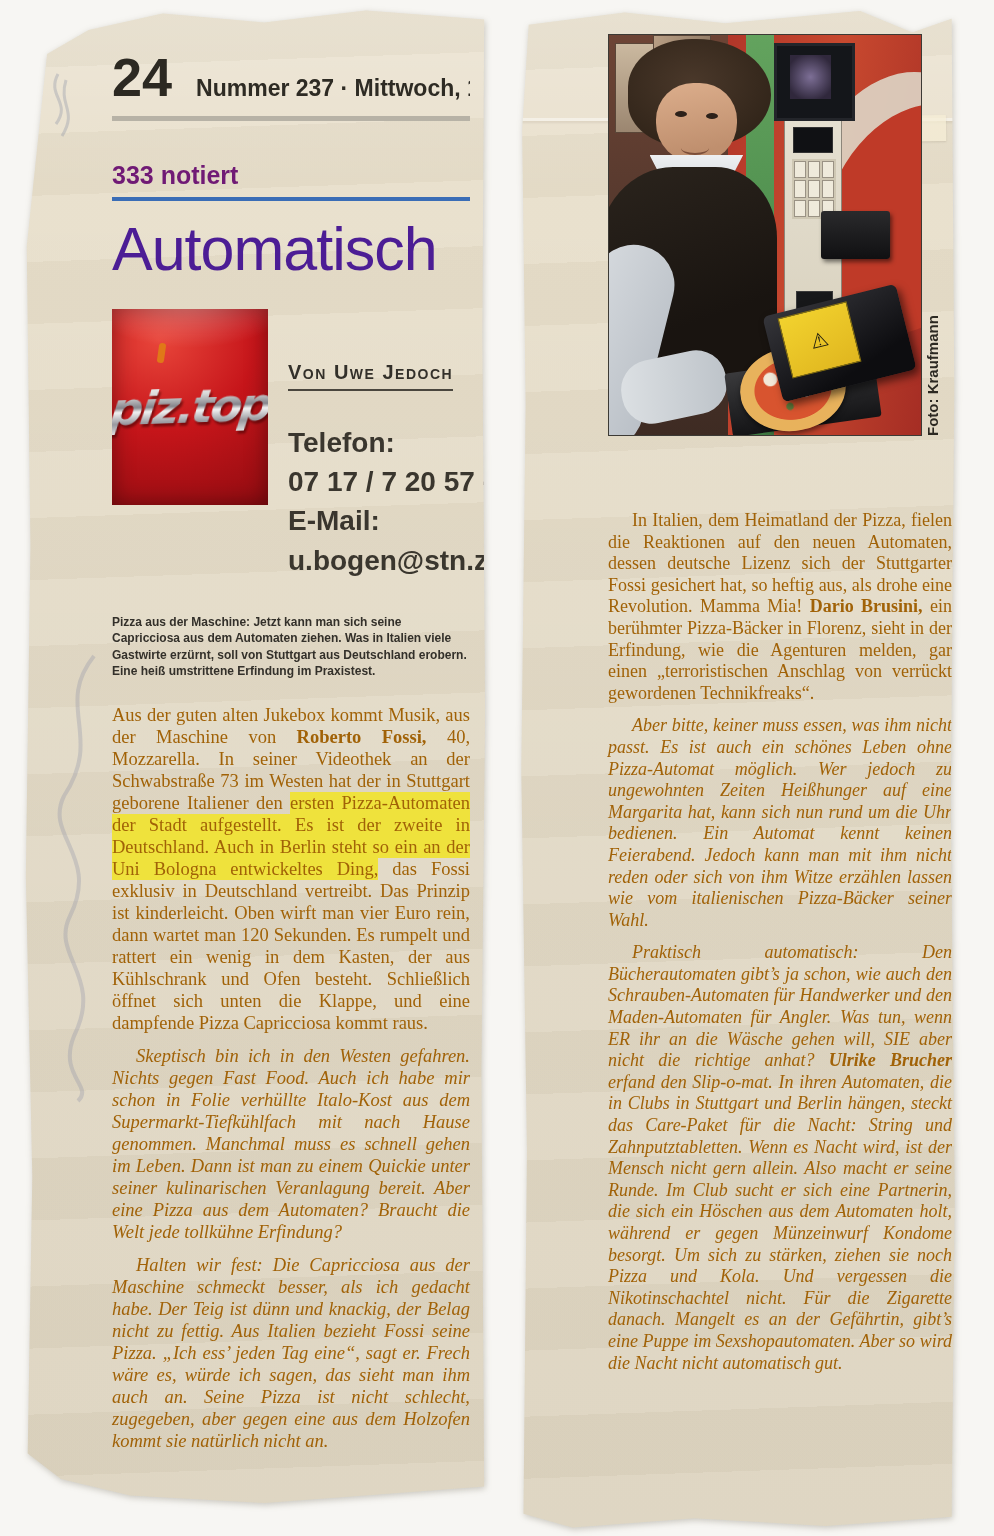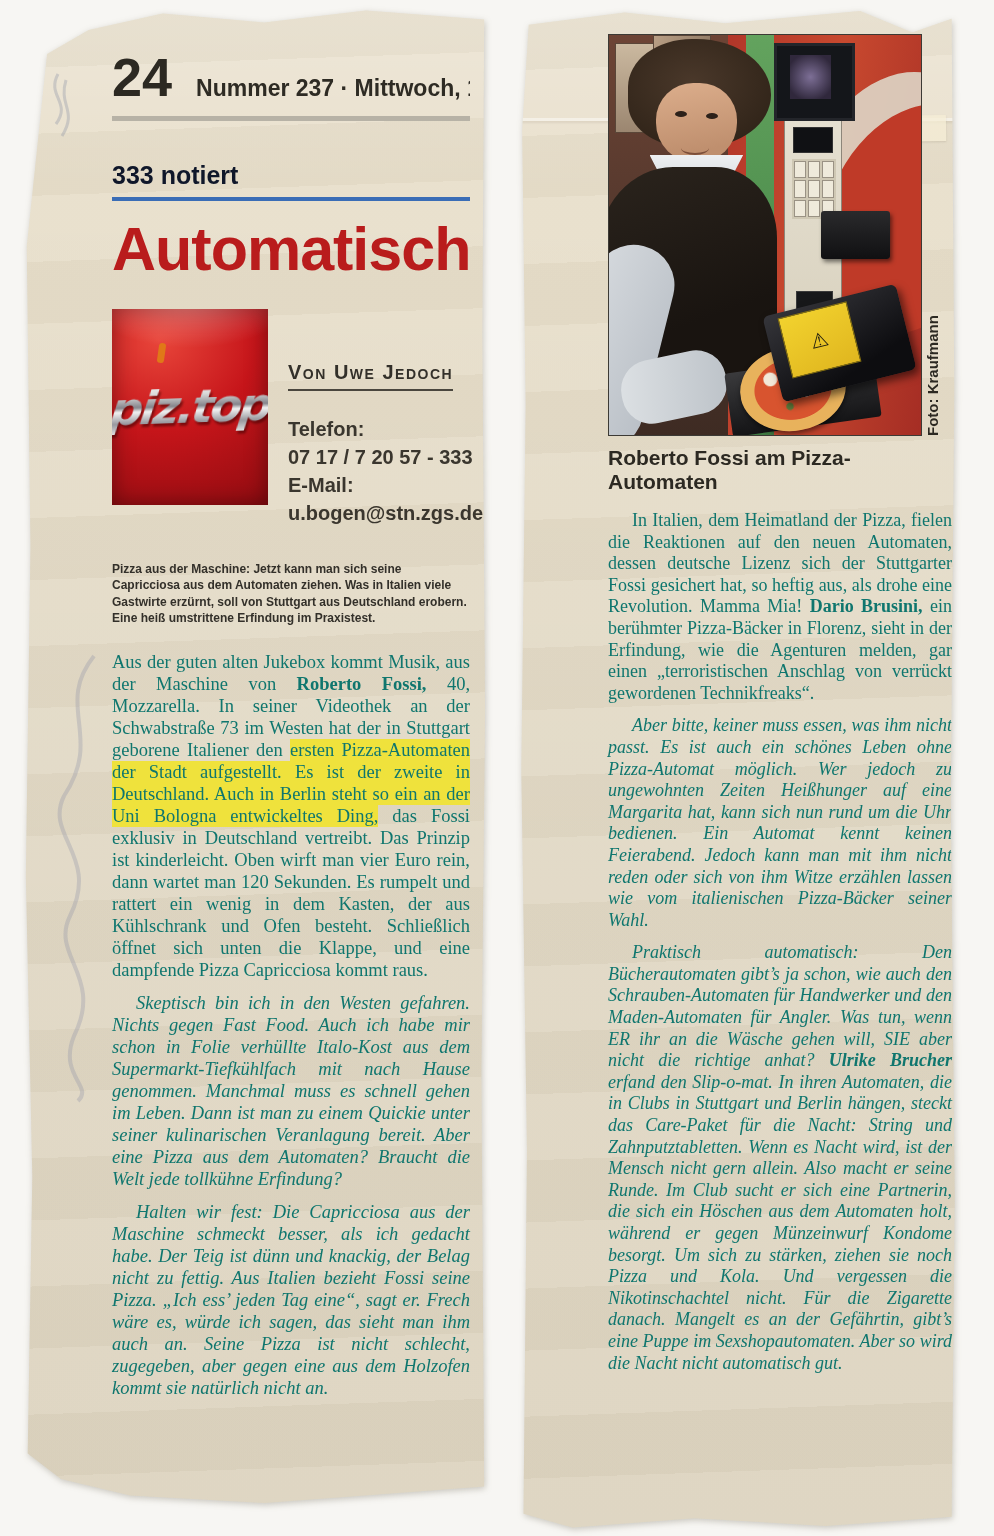--- a/index.html
+++ b/index.html
@@ -30,44 +30,44 @@
   }
   .crease{position:absolute;left:0;right:0;height:3px;background:rgba(255,255,255,.45);box-shadow:0 2px 2px rgba(120,110,90,.12);}
   .scribble{position:absolute;opacity:.30;}
 
   
   .lc{position:absolute;left:88px;top:44px;width:358px;}
   .masthead{display:flex;align-items:baseline;gap:24px;}
   .page-num{font-size:54px;font-weight:bold;color:#2c2922;line-height:1;}
   .dateline{font-size:23px;font-weight:bold;color:#2e2b24;white-space:nowrap;overflow:hidden;flex:1;}
   .header-rule{height:5px;background:#b7b2a6;margin-top:12px;}
-  .kicker{margin-top:40px;font-size:25px;font-weight:bold;color:#0f172a;}
+  .kicker{margin-top:40px;font-size:25px;font-weight:bold;color:#701a75;}
   .kicker-rule{height:4px;background:#3a6db6;margin-top:7px;}
-  .headline{margin-top:16px;font-size:61px;font-weight:bold;color:#b91c1c;letter-spacing:-1px;line-height:1.05;}
+  .headline{margin-top:16px;font-size:61px;font-weight:normal;color:#4c1d95;letter-spacing:-1px;line-height:1.05;}
   .logo-row{margin-top:28px;display:flex;gap:20px;}
   .logo{
     width:156px;height:196px;flex:0 0 auto;position:relative;overflow:hidden;
     background:radial-gradient(130% 95% at 30% 16%, #e8453a 0%, #c6151a 48%, #930c11 100%);
     box-shadow:inset 0 0 22px rgba(0,0,0,.38);
     display:flex;align-items:center;justify-content:center;
   }
   .logo-shine{position:absolute;left:-20%;top:-35%;width:140%;height:55%;background:radial-gradient(closest-side,rgba(255,255,255,.35),rgba(255,255,255,0));}
   .logo-text{
     font-family:"DejaVu Sans",sans-serif;font-weight:bold;font-style:italic;
     font-size:46px;letter-spacing:-3px;transform:skewX(-10deg) rotate(-2deg);
     background:linear-gradient(180deg,#fafafa 0%,#d8d8d8 26%,#84848a 48%,#f2f2f2 56%,#97979d 78%,#e9e9e9 100%);
     -webkit-background-clip:text;background-clip:text;color:transparent;
     filter:drop-shadow(2px 3px 1px rgba(60,0,0,.55));
   }
   .logo-accent{position:absolute;left:46px;top:34px;width:7px;height:20px;background:#e07818;border-radius:3px;transform:rotate(8deg);}
   .byline-col{padding-top:52px;}
   .byline{display:inline-block;font-size:20px;font-weight:bold;color:#33302a;letter-spacing:1.5px;font-variant:small-caps;border-bottom:2px solid #4a463e;padding-bottom:5px;}
-  .contact{margin-top:24px;font-size:20px;font-weight:bold;color:#3a362e;line-height:1.4;}
+  .contact{margin-top:32px;font-size:28px;font-weight:bold;color:#3a362e;line-height:1.4;}
   .lead{margin-top:34px;font-size:12px;line-height:1.37;font-weight:bold;color:#33302a;}
-  .bodytext{margin-top:24px;font-family:"Liberation Serif",serif;font-size:18.5px;line-height:22px;color:#0f766e;text-align:justify;}
+  .bodytext{margin-top:24px;font-family:"Liberation Serif",serif;font-size:18.5px;line-height:22px;color:#a16207;text-align:justify;}
   .bodytext p{margin:0;}
   .bodytext p + p{margin-top:11px;text-indent:24px;font-style:italic;}
   .rc .bodytext p{text-indent:24px;}
   .rc .bodytext p:first-child{margin-top:0;}
   .b{font-weight:bold;}
   .hl{background:#efe23c;box-decoration-break:clone;-webkit-box-decoration-break:clone;padding:1px 0;margin-top:48px;}
 
   
   .rc{position:absolute;left:0;top:0;width:100%;height:100%;}
   .photo{
@@ -220,21 +220,20 @@
         <div class="ph-forearm"></div>
         <div class="ph-tray"></div>
         <div class="ph-pizza"></div>
         <div class="ph-flap"></div>
         <div class="ph-label">
           <span>⚠</span>
         </div>
       </div>
 
       <div class="photo-credit">Foto: Kraufmann</div>
-      <div class="photo-caption">Roberto Fossi am Pizza-Automaten</div>
 
       <div class="rc-body bodytext">
           <p><span>In Italien, dem Heimatland der Pizza, fielen die Reaktionen auf den neuen Automaten, dessen deutsche Lizenz sich der Stuttgarter Fossi gesichert hat, so heftig aus, als drohe eine Revolution. Mamma Mia! </span><span class="b">Dario Brusini,</span><span> ein berühmter Pizza-Bäcker in Florenz, sieht in der Erfindung, wie die Agenturen melden, gar einen „terroristischen Anschlag von verrückt gewordenen Technikfreaks“.</span></p>
           <p><span>Aber bitte, keiner muss essen, was ihm nicht passt. Es ist auch ein schönes Leben ohne Pizza-Automat möglich. Wer jedoch zu ungewohnten Zeiten Heißhunger auf eine Margarita hat, kann sich nun rund um die Uhr bedienen. Ein Automat kennt keinen Feierabend. Jedoch kann man mit ihm nicht reden oder sich von ihm Witze erzählen lassen wie vom italienischen Pizza-Bäcker seiner Wahl.</span></p>
           <p><span>Praktisch automatisch: Den Bücherautomaten gibt’s ja schon, wie auch den Schrauben-Automaten für Handwerker und den Maden-Automaten für Angler. Was tun, wenn ER ihr an die Wäsche gehen will, SIE aber nicht die richtige anhat? </span><span class="b">Ulrike Brucher</span><span> erfand den Slip-o-mat. In ihren Automaten, die in Clubs in Stuttgart und Berlin hängen, steckt das Care-Paket für die Nacht: String und Zahnputztabletten. Wenn es Nacht wird, ist der Mensch nicht gern allein. Also macht er seine Runde. Im Club sucht er sich eine Partnerin, die sich ein Höschen aus dem Automaten holt, während er gegen Münzeinwurf Kondome besorgt. Um sich zu stärken, ziehen sie noch Pizza und Kola. Und vergessen die Nikotinschachtel nicht. Für die Zigarette danach. Mangelt es an der Gefährtin, gibt’s eine Puppe im Sexshopautomaten. Aber so wird die Nacht nicht automatisch gut.</span></p>
         </div>
     </div>
   </div>
 </div>
 

